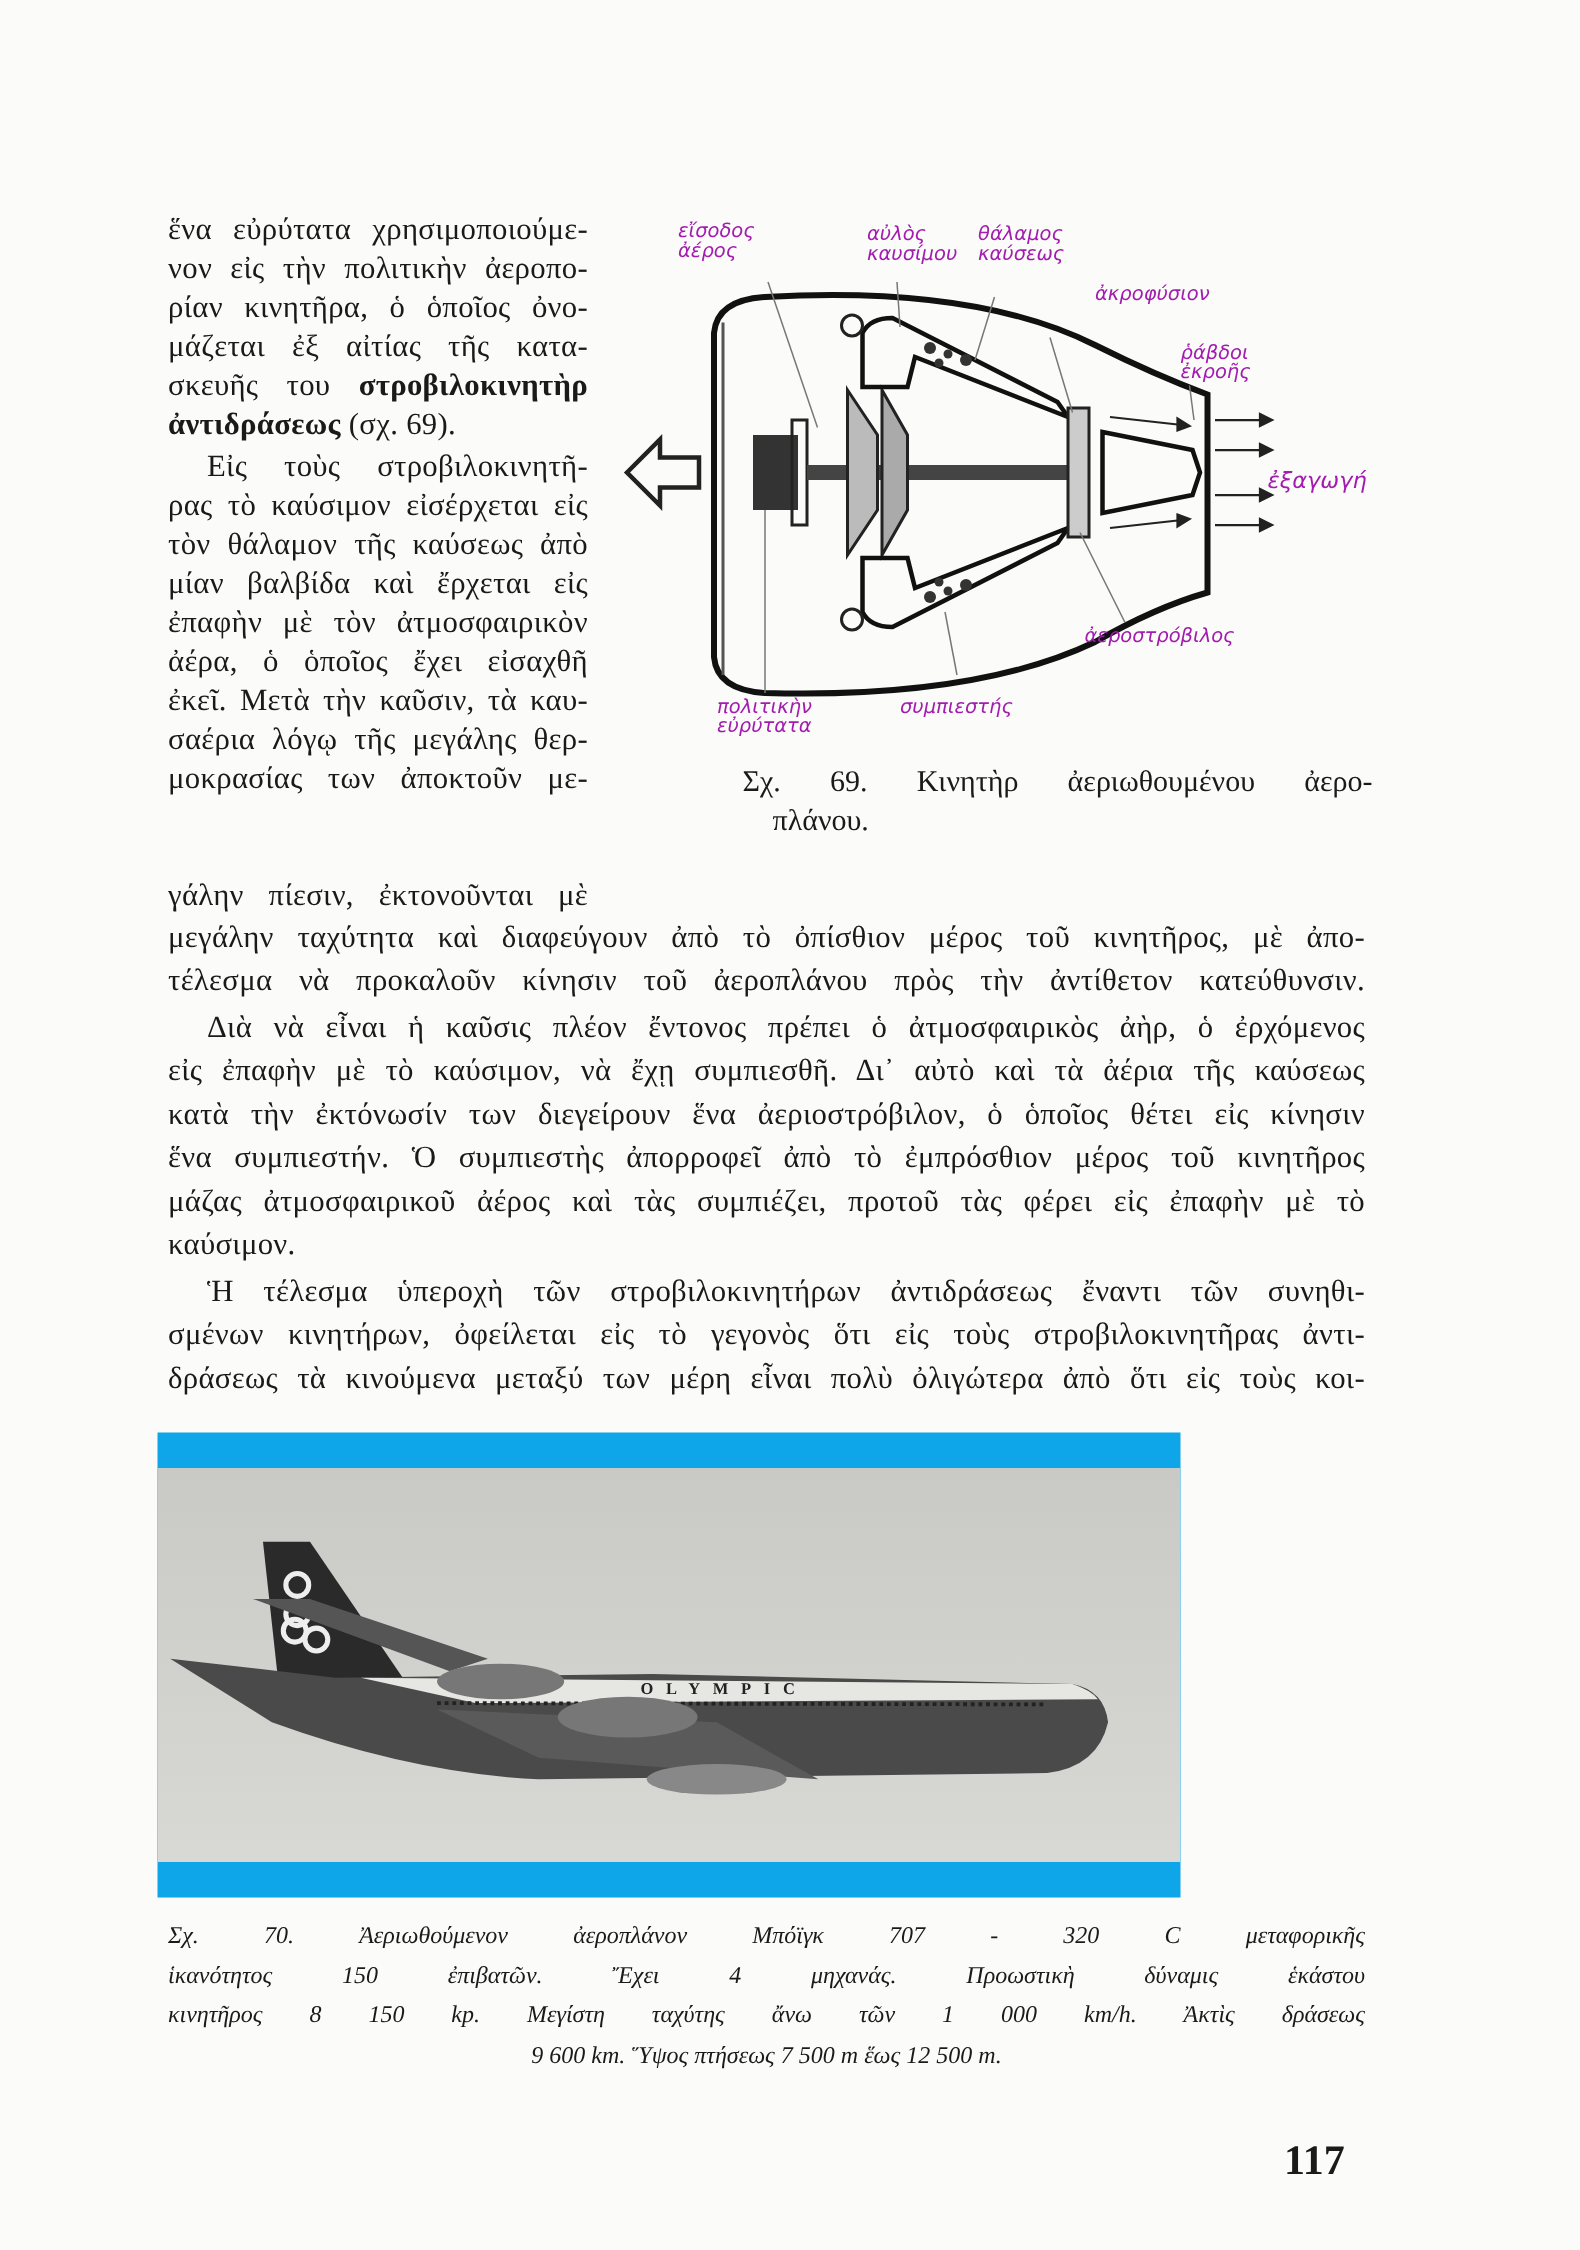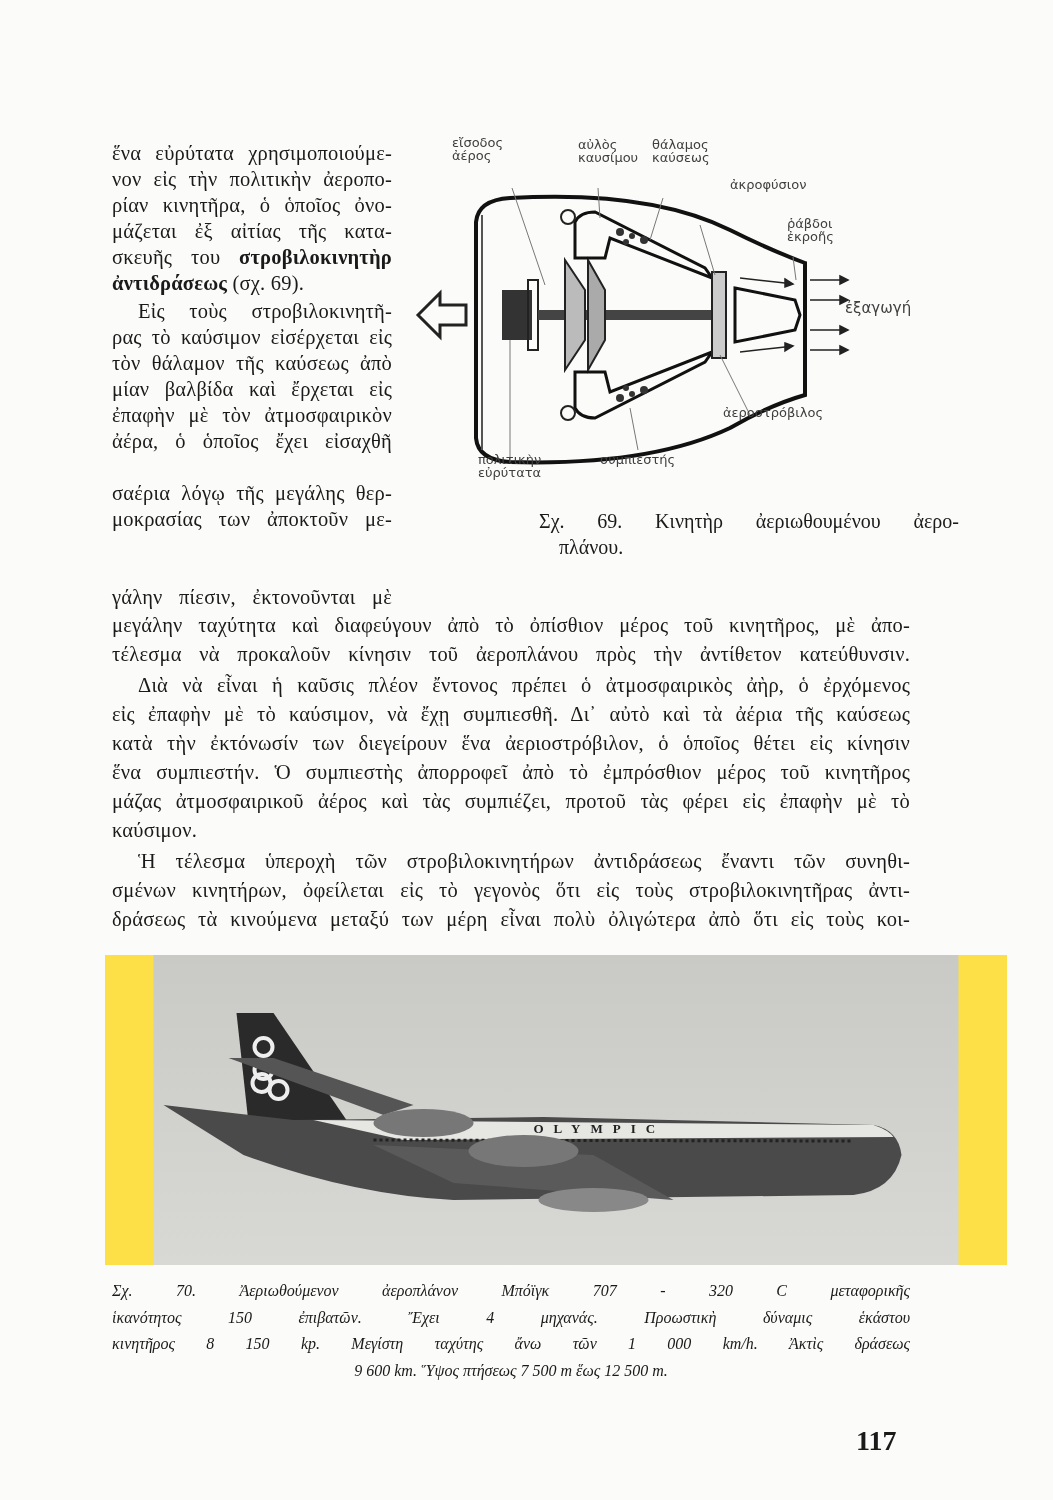--- a/index.html
+++ b/index.html
@@ -13,32 +13,32 @@
     position: absolute; left: 112px; font-size: 20.5px; line-height: 26px;
     white-space: nowrap; letter-spacing: 0.2px; font-family: "Liberation Serif", serif;
   }
   .narrow { text-align: justify; text-align-last: justify; width: 280px; }
   .full { text-align: justify; text-align-last: justify; width: 798px; }
   .indent { padding-left: 26px; box-sizing: border-box; }
   .bold { font-weight: bold; }
   .diagram { position: absolute; left: 400px; top: 150px; width: 540px; height: 340px; }
   .diagram svg { width: 100%; height: 100%; }
   .dlabel {
-    position: absolute; font-family: "DejaVu Sans", sans-serif; 
-    font-size: 13px; color: #404040; line-height: 13px; white-space: nowrap;
+    position: absolute; font-family: "DejaVu Sans", sans-serif; font-style: italic;
+    font-size: 13px; color: #a21caf; line-height: 13px; white-space: nowrap; margin-top: 12px;
   }
   .caption69 {
     position: absolute; left: 495px; top: 508px; width: 420px; font-size: 20px;
-    line-height: 26px; font-family: "Liberation Serif", serif; margin-left: 44px;
+    line-height: 26px; font-family: "Liberation Serif", serif;
   }
   .caption69 .l1 { text-align: justify; text-align-last: justify; }
   .caption69 .l2 { text-align: left; padding-left: 20px; }
   .photo {
-    position: absolute; left: 105px; top: 955px; width: 902px; height: 310px;
-    background: #fde047; overflow: hidden;
+    position: absolute; left: 105px; top: 955px; width: 682px; height: 310px;
+    background: #0ea5e9; overflow: hidden;
   }
   .photo svg { width: 100%; height: 100%; display: block; }
   .caption70 {
     position: absolute; left: 112px; top: 1278px; width: 798px; font-size: 16px;
     line-height: 26.5px; font-family: "Liberation Serif", serif; font-style: italic;
   }
   .caption70 .cl { text-align: justify; text-align-last: justify; }
   .caption70 .last { text-align: center; text-align-last: center; }
   .page-number {
     position: absolute; left: 856px; top: 1425px; font-size: 28px; font-weight: bold;
@@ -61,20 +61,21 @@
   <div class="para-line" style="top:290px;top:270px">
     <span class="bold">ἀντιδράσεως</span><span> (σχ. 69).</span>
   </div>
 
   <div class="para-line narrow indent" style="top:298px">Εἰς τοὺς στροβιλοκινητῆ-</div>
   <div class="para-line narrow" style="top:324px">ρας τὸ καύσιμον εἰσέρχεται εἰς</div>
   <div class="para-line narrow" style="top:350px">τὸν θάλαμον τῆς καύσεως ἀπὸ</div>
   <div class="para-line narrow" style="top:376px">μίαν βαλβίδα καὶ ἔρχεται εἰς</div>
   <div class="para-line narrow" style="top:402px">ἐπαφὴν μὲ τὸν ἀτμοσφαιρικὸν</div>
   <div class="para-line narrow" style="top:428px">ἀέρα, ὁ ὁποῖος ἔχει εἰσαχθῆ</div>
+  <div class="para-line narrow" style="top:454px">ἐκεῖ. Μετὰ τὴν καῦσιν, τὰ καυ-</div>
   <div class="para-line narrow" style="top:480px">σαέρια λόγῳ τῆς μεγάλης θερ-</div>
   <div class="para-line narrow" style="top:506px">μοκρασίας των ἀποκτοῦν με-</div>
   <div class="para-line narrow" style="top:532px;top:584px">γάλην πίεσιν, ἐκτονοῦνται μὲ</div>
 
   <div class="para-line full" style="top:612px">μεγάλην ταχύτητα καὶ διαφεύγουν ἀπὸ τὸ ὀπίσθιον μέρος τοῦ κινητῆρος, μὲ ἀπο-</div>
   <div class="para-line full" style="top:641px">τέλεσμα νὰ προκαλοῦν κίνησιν τοῦ ἀεροπλάνου πρὸς τὴν ἀντίθετον κατεύθυνσιν.</div>
 
   <div class="para-line full indent" style="top:672px">Διὰ νὰ εἶναι ἡ καῦσις πλέον ἔντονος πρέπει ὁ ἀτμοσφαιρικὸς ἀὴρ, ὁ ἐρχόμενος</div>
   <div class="para-line full" style="top:701px">εἰς ἐπαφὴν μὲ τὸ καύσιμον, νὰ ἔχῃ συμπιεσθῆ. Δι᾽ αὐτὸ καὶ τὰ ἀέρια τῆς καύσεως</div>
   <div class="para-line full" style="top:730px">κατὰ τὴν ἐκτόνωσίν των διεγείρουν ἕνα ἀεριοστρόβιλον, ὁ ὁποῖος θέτει εἰς κίνησιν</div>

